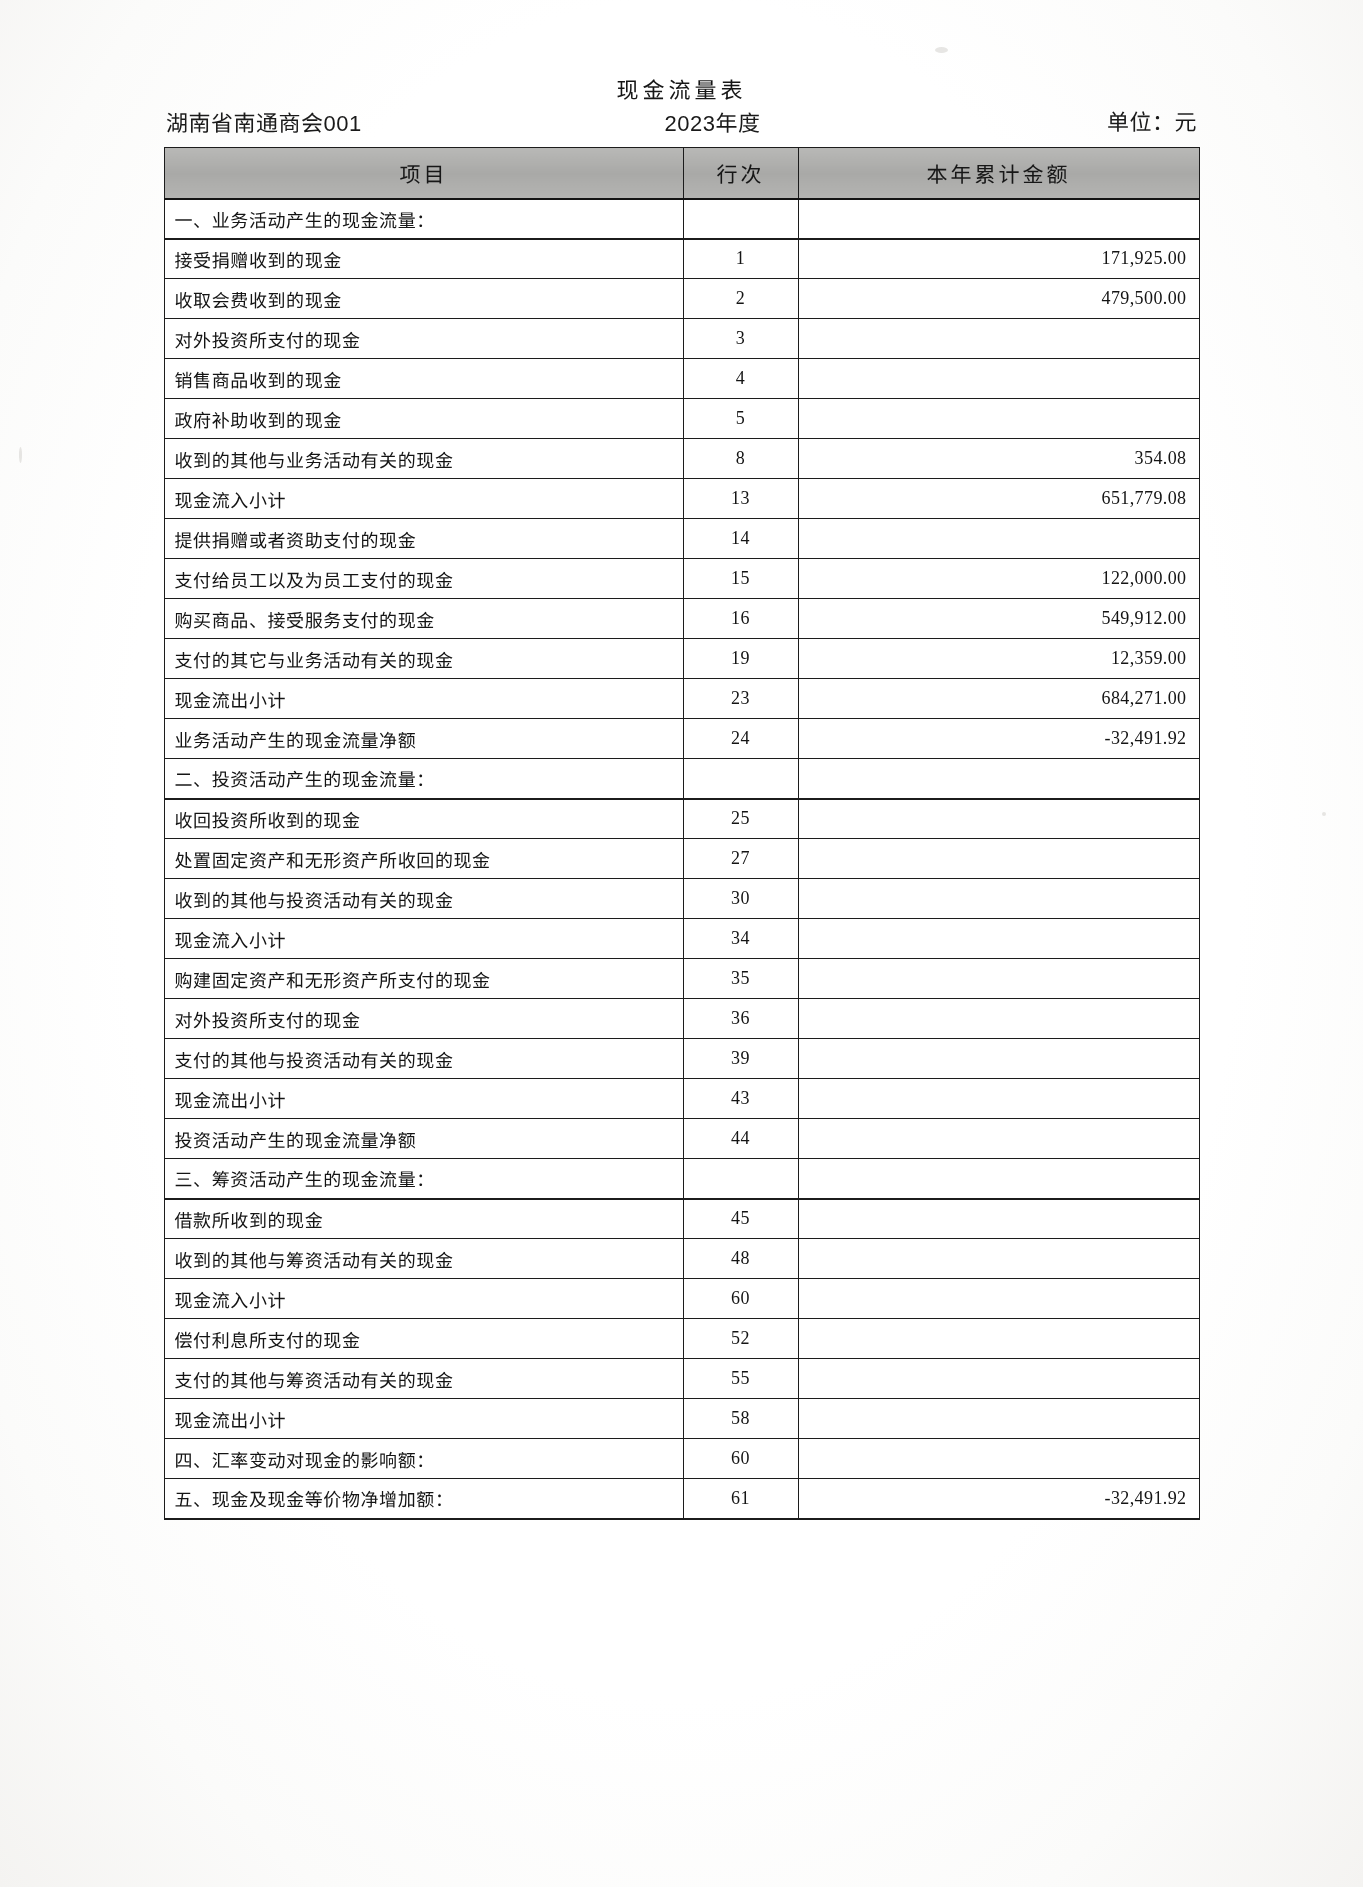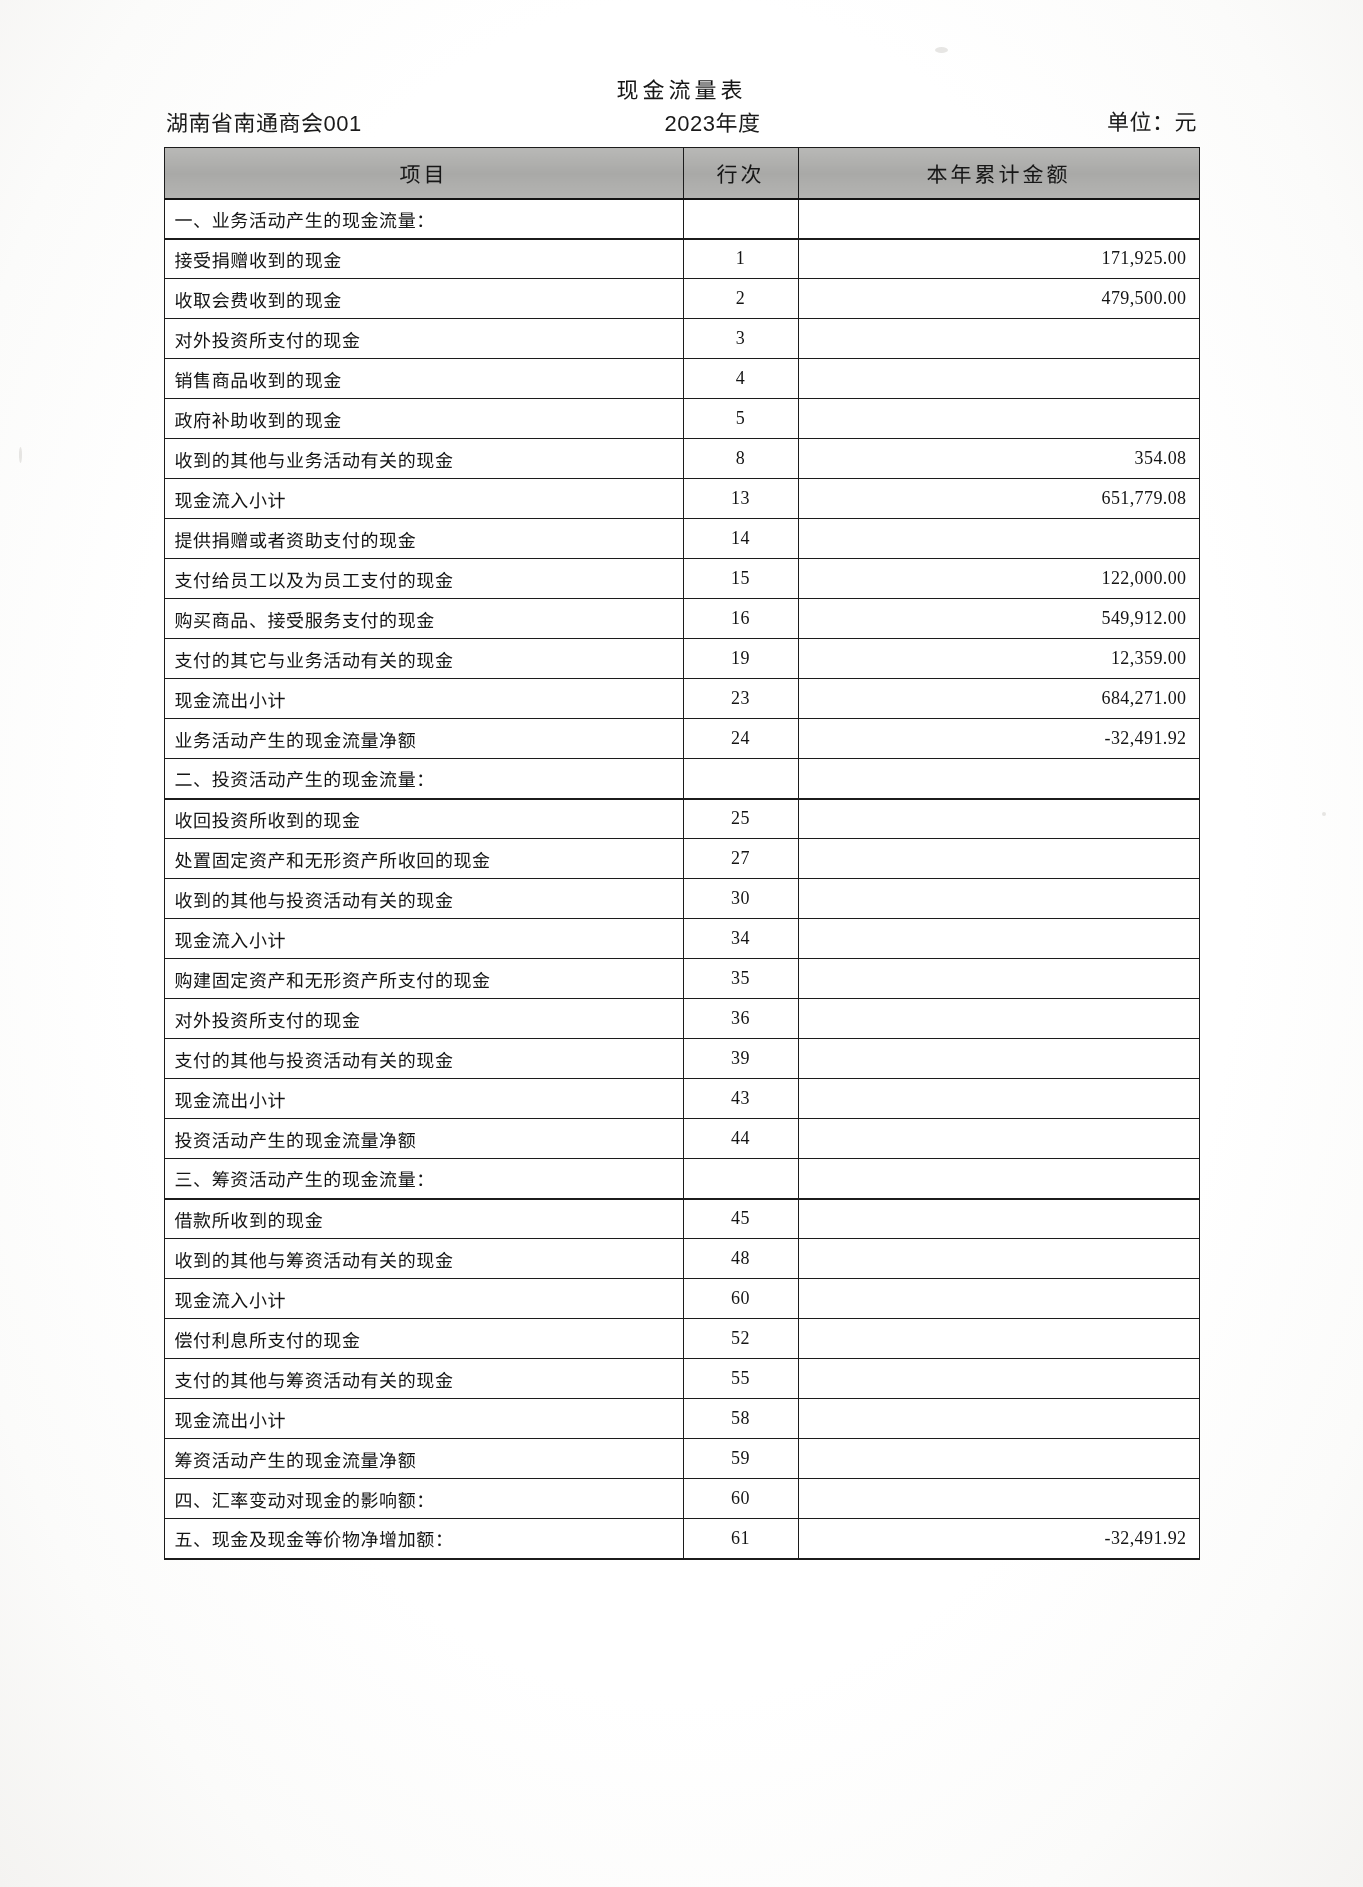--- a/index.html
+++ b/index.html
@@ -302,25 +302,20 @@
           <td class="item">支付的其他与筹资活动有关的现金</td>
           <td class="lineno">55</td>
           <td class="amount"></td>
         </tr>
         <tr>
           <td class="item">现金流出小计</td>
           <td class="lineno">58</td>
           <td class="amount"></td>
         </tr>
         <tr>
-          <td class="item">筹资活动产生的现金流量净额</td>
-          <td class="lineno">59</td>
-          <td class="amount"></td>
-        </tr>
-        <tr>
           <td class="item">四、汇率变动对现金的影响额：</td>
           <td class="lineno">60</td>
           <td class="amount"></td>
         </tr>
         <tr class="last-row">
           <td class="item">五、现金及现金等价物净增加额：</td>
           <td class="lineno">61</td>
           <td class="amount">-32,491.92</td>
         </tr>
       </tbody>

